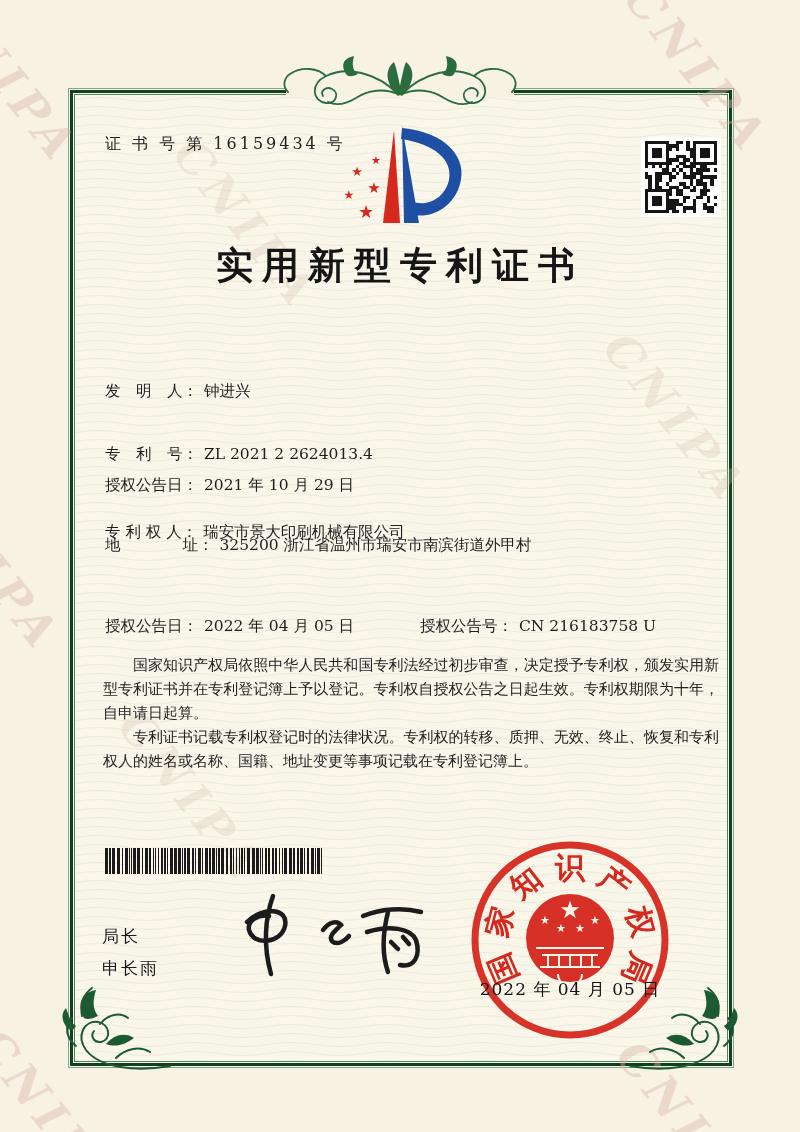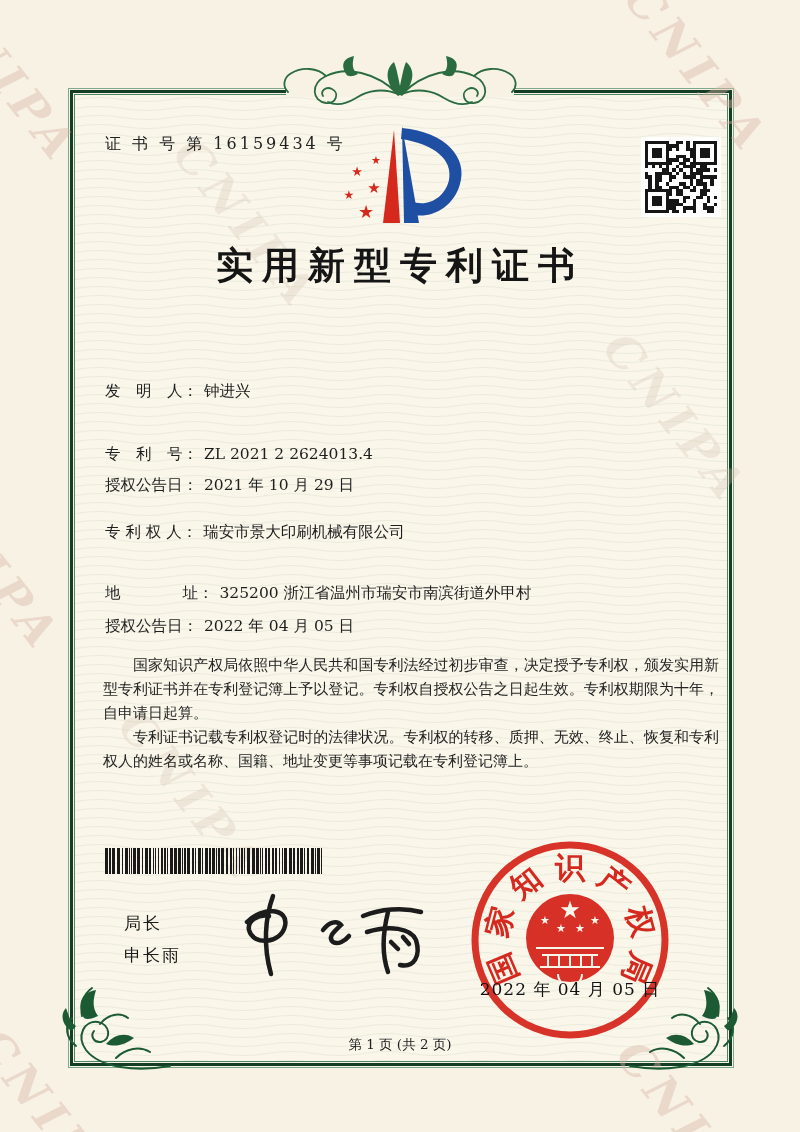--- a/index.html
+++ b/index.html
@@ -37,22 +37,22 @@
   .fvalue { display:inline-block; margin-left:6px; }
   .gpair2 { position:absolute; left:315px; top:0; }
 
   .paras { position:absolute; left:103px; top:653px; width:616px; z-index:3; }
   .paras p { font-size:15px; line-height:24px; color:#242424; text-indent:2em; text-align:justify; }
 
   .barcode { position:absolute; left:105px; top:848px; width:222px; height:26px; z-index:3; font-size:0; }
   .barcode i { display:inline-block; height:26px; vertical-align:top; }
   .barcode i.b { background:#1a1a1a; }
 
-  .signer { position:absolute; left:124px; z-index:3; font-family:"DejaVu Sans","Liberation Sans",sans-serif;
-            font-size:17px; color:#1b1b1b; letter-spacing:2px; }
+  .signer { position:absolute; left:102px; z-index:3; font-family:"DejaVu Sans","Liberation Sans",sans-serif;
+            font-size:17px; color:#1b1b1b; letter-spacing:2px;margin-top:13px; }
   .signer.t { top:912px; } .signer.n { top:944px;text-align:center; }
   .autograph { position:absolute; left:225px; top:886px; width:215px; height:100px; z-index:4; }
 
   .seal { position:absolute; left:468px; top:838px; width:204px; height:204px; z-index:4; }
   .seal svg { position:absolute; inset:0; }
   .seal-char { position:absolute; left:50%; top:50%; font-size:30px; font-weight:bold; color:#d5281e;
                font-family:"DejaVu Serif",serif; z-index:2; }
   .seal-date { position:absolute; left:468px; top:978px; width:204px; text-align:center; font-size:17px;
                letter-spacing:1px; color:#111; z-index:5; }
 
@@ -602,25 +602,28 @@
   </div>
   <div class="frow" style="top:444px;">
     <span class="flabel">专　利　号：</span><span class="fvalue">ZL 2021 2 2624013.4</span>
   </div>
   <div class="frow" style="top:475px;">
     <span class="flabel">授权公告日：</span><span class="fvalue">2021 年 10 月 29 日</span>
   </div>
   <div class="frow" style="top:522px;">
     <span class="flabel">专 利 权 人：</span><span class="fvalue">瑞安市景大印刷机械有限公司</span>
   </div>
-  <div class="frow" style="top:583px;">
+  <div class="frow" style="top:535px;">
     <span class="flabel">地　　　　址：</span><span class="fvalue">325200 浙江省温州市瑞安市南滨街道外甲村</span>
   </div>
   <div class="frow" style="top:616px;">
     <span class="flabel">授权公告日：</span><span class="fvalue">2022 年 04 月 05 日</span>
+    <span class="gpair2">
+      <span class="flabel">授权公告号：</span><span class="fvalue">CN 216183758 U</span>
+    </span>
   </div>
 
   <div class="paras">
     <p>国家知识产权局依照中华人民共和国专利法经过初步审查，决定授予专利权，颁发实用新型专利证书并在专利登记簿上予以登记。专利权自授权公告之日起生效。专利权期限为十年，自申请日起算。</p>
     <p>专利证书记载专利权登记时的法律状况。专利权的转移、质押、无效、终止、恢复和专利权人的姓名或名称、国籍、地址变更等事项记载在专利登记簿上。</p>
   </div>
 
   <div class="barcode" id="barcode"><i class="b" style="width: 3px;"></i><i style="width: 1px;"></i><i class="b" style="width: 2px;"></i><i style="width: 1px;"></i><i class="b" style="width: 3px;"></i><i style="width: 2px;"></i><i class="b" style="width: 3px;"></i><i style="width: 2px;"></i><i class="b" style="width: 1px;"></i><i style="width: 2px;"></i><i class="b" style="width: 3px;"></i><i style="width: 1px;"></i><i class="b" style="width: 1px;"></i><i style="width: 1px;"></i><i class="b" style="width: 1px;"></i><i style="width: 1px;"></i><i class="b" style="width: 3px;"></i><i style="width: 1px;"></i><i class="b" style="width: 3px;"></i><i style="width: 2px;"></i><i class="b" style="width: 1px;"></i><i style="width: 2px;"></i><i class="b" style="width: 3px;"></i><i style="width: 1px;"></i><i class="b" style="width: 2px;"></i><i style="width: 2px;"></i><i class="b" style="width: 1px;"></i><i style="width: 1px;"></i><i class="b" style="width: 1px;"></i><i style="width: 2px;"></i><i class="b" style="width: 1px;"></i><i style="width: 2px;"></i><i class="b" style="width: 2px;"></i><i style="width: 1px;"></i><i class="b" style="width: 2px;"></i><i style="width: 1px;"></i><i class="b" style="width: 1px;"></i><i style="width: 2px;"></i><i class="b" style="width: 3px;"></i><i style="width: 1px;"></i><i class="b" style="width: 3px;"></i><i style="width: 1px;"></i><i class="b" style="width: 3px;"></i><i style="width: 1px;"></i><i class="b" style="width: 1px;"></i><i style="width: 1px;"></i><i class="b" style="width: 2px;"></i><i style="width: 1px;"></i><i class="b" style="width: 3px;"></i><i style="width: 2px;"></i><i class="b" style="width: 2px;"></i><i style="width: 1px;"></i><i class="b" style="width: 1px;"></i><i style="width: 2px;"></i><i class="b" style="width: 3px;"></i><i style="width: 1px;"></i><i class="b" style="width: 1px;"></i><i style="width: 2px;"></i><i class="b" style="width: 3px;"></i><i style="width: 1px;"></i><i class="b" style="width: 2px;"></i><i style="width: 1px;"></i><i class="b" style="width: 3px;"></i><i style="width: 1px;"></i><i class="b" style="width: 1px;"></i><i style="width: 1px;"></i><i class="b" style="width: 2px;"></i><i style="width: 1px;"></i><i class="b" style="width: 3px;"></i><i style="width: 2px;"></i><i class="b" style="width: 2px;"></i><i style="width: 2px;"></i><i class="b" style="width: 2px;"></i><i style="width: 1px;"></i><i class="b" style="width: 1px;"></i><i style="width: 2px;"></i><i class="b" style="width: 1px;"></i><i style="width: 2px;"></i><i class="b" style="width: 1px;"></i><i style="width: 1px;"></i><i class="b" style="width: 2px;"></i><i style="width: 1px;"></i><i class="b" style="width: 1px;"></i><i style="width: 2px;"></i><i class="b" style="width: 3px;"></i><i style="width: 2px;"></i><i class="b" style="width: 3px;"></i><i style="width: 1px;"></i><i class="b" style="width: 3px;"></i><i style="width: 1px;"></i><i class="b" style="width: 1px;"></i><i style="width: 1px;"></i><i class="b" style="width: 1px;"></i><i style="width: 2px;"></i><i class="b" style="width: 2px;"></i><i style="width: 1px;"></i><i class="b" style="width: 2px;"></i><i style="width: 2px;"></i><i class="b" style="width: 2px;"></i><i style="width: 1px;"></i><i class="b" style="width: 2px;"></i><i style="width: 2px;"></i><i class="b" style="width: 1px;"></i><i style="width: 2px;"></i><i class="b" style="width: 1px;"></i><i style="width: 1px;"></i><i class="b" style="width: 3px;"></i><i style="width: 2px;"></i><i class="b" style="width: 3px;"></i><i style="width: 1px;"></i><i class="b" style="width: 2px;"></i><i style="width: 2px;"></i><i class="b" style="width: 2px;"></i><i style="width: 1px;"></i><i class="b" style="width: 3px;"></i><i style="width: 1px;"></i><i class="b" style="width: 1px;"></i><i style="width: 2px;"></i><i class="b" style="width: 2px;"></i><i style="width: 2px;"></i><i class="b" style="width: 3px;"></i><i style="width: 1px;"></i><i class="b" style="width: 1px;"></i><i style="width: 1px;"></i><i class="b" style="width: 3px;"></i><i style="width: 1px;"></i><i class="b" style="width: 1px;"></i><i style="width: 1px;"></i></div>
 
   <div class="signer t">局长</div>
@@ -662,15 +665,14 @@
   <span class="seal-char" style="transform: translate(-50%, -50%) rotate(-113deg) translateY(-72px);">国</span>
       <span class="seal-char" style="transform: translate(-50%, -50%) rotate(-75.3deg) translateY(-72px);">家</span>
       <span class="seal-char" style="transform: translate(-50%, -50%) rotate(-37.7deg) translateY(-72px);">知</span>
       <span class="seal-char" style="transform: translate(-50%, -50%) rotate(0deg) translateY(-72px);">识</span>
       <span class="seal-char" style="transform: translate(-50%, -50%) rotate(37.7deg) translateY(-72px);">产</span>
       <span class="seal-char" style="transform: translate(-50%, -50%) rotate(75.3deg) translateY(-72px);">权</span>
       <span class="seal-char" style="transform: translate(-50%, -50%) rotate(113deg) translateY(-72px);">局</span>
     </div>
   <div class="seal-date">2022 年 04 月 05 日</div>
 
-  <div class="page-num">第 1 页 (共 2 页)</div>
 
 </div>
 
 </body></html>

